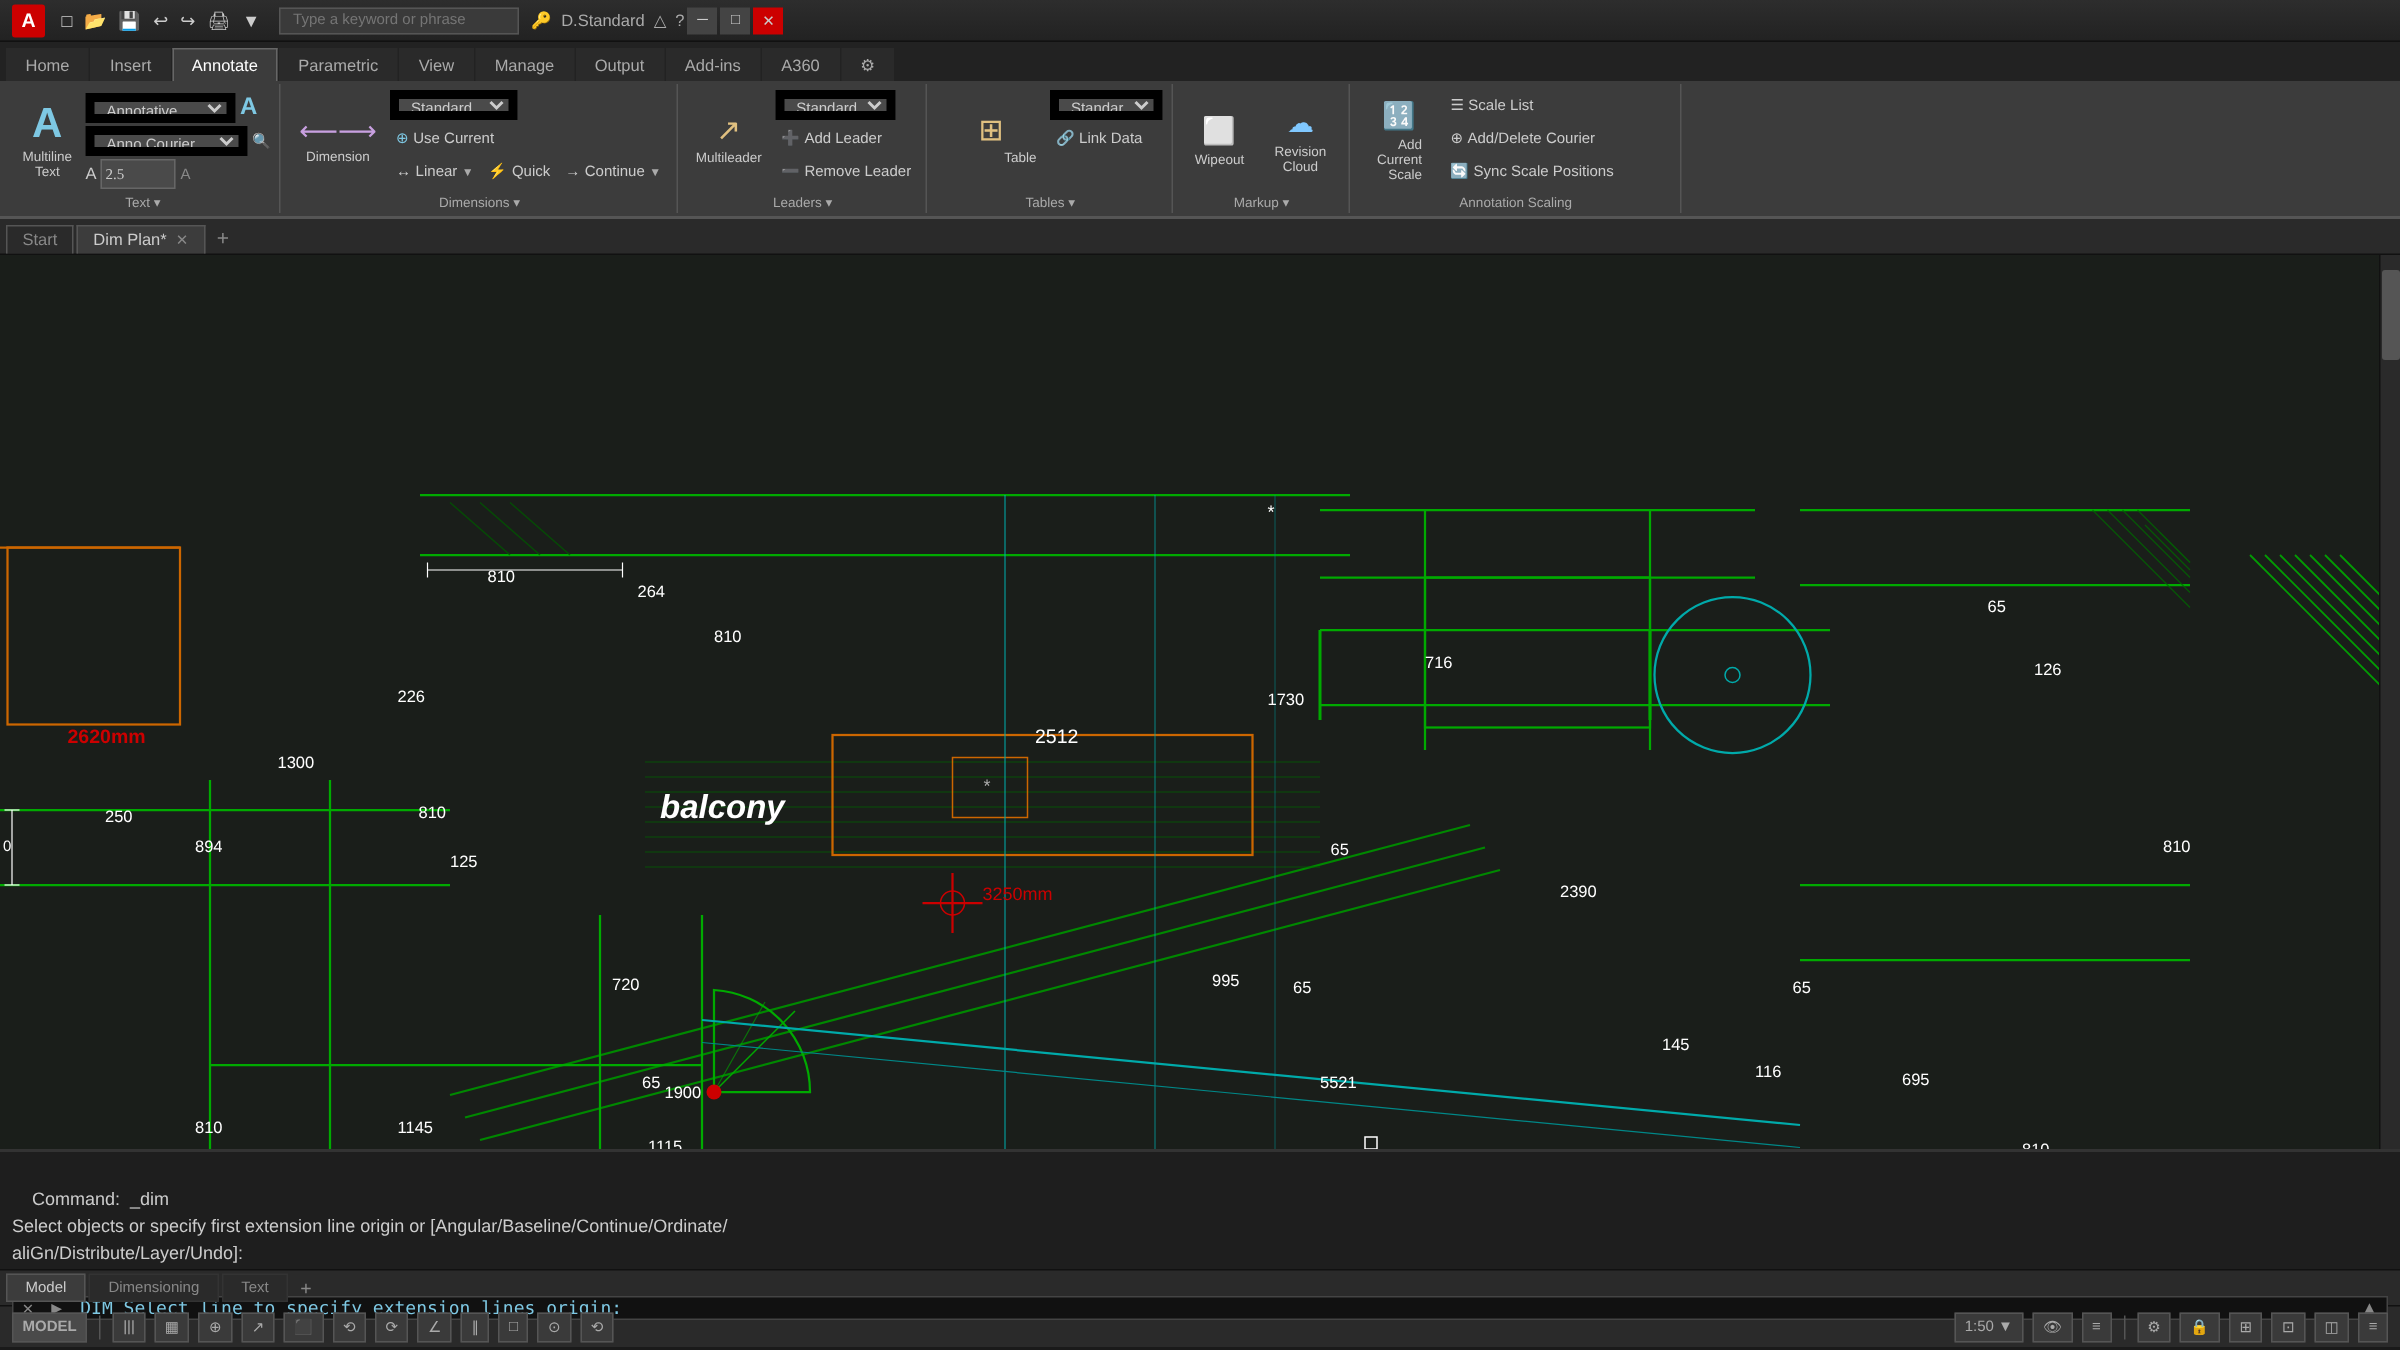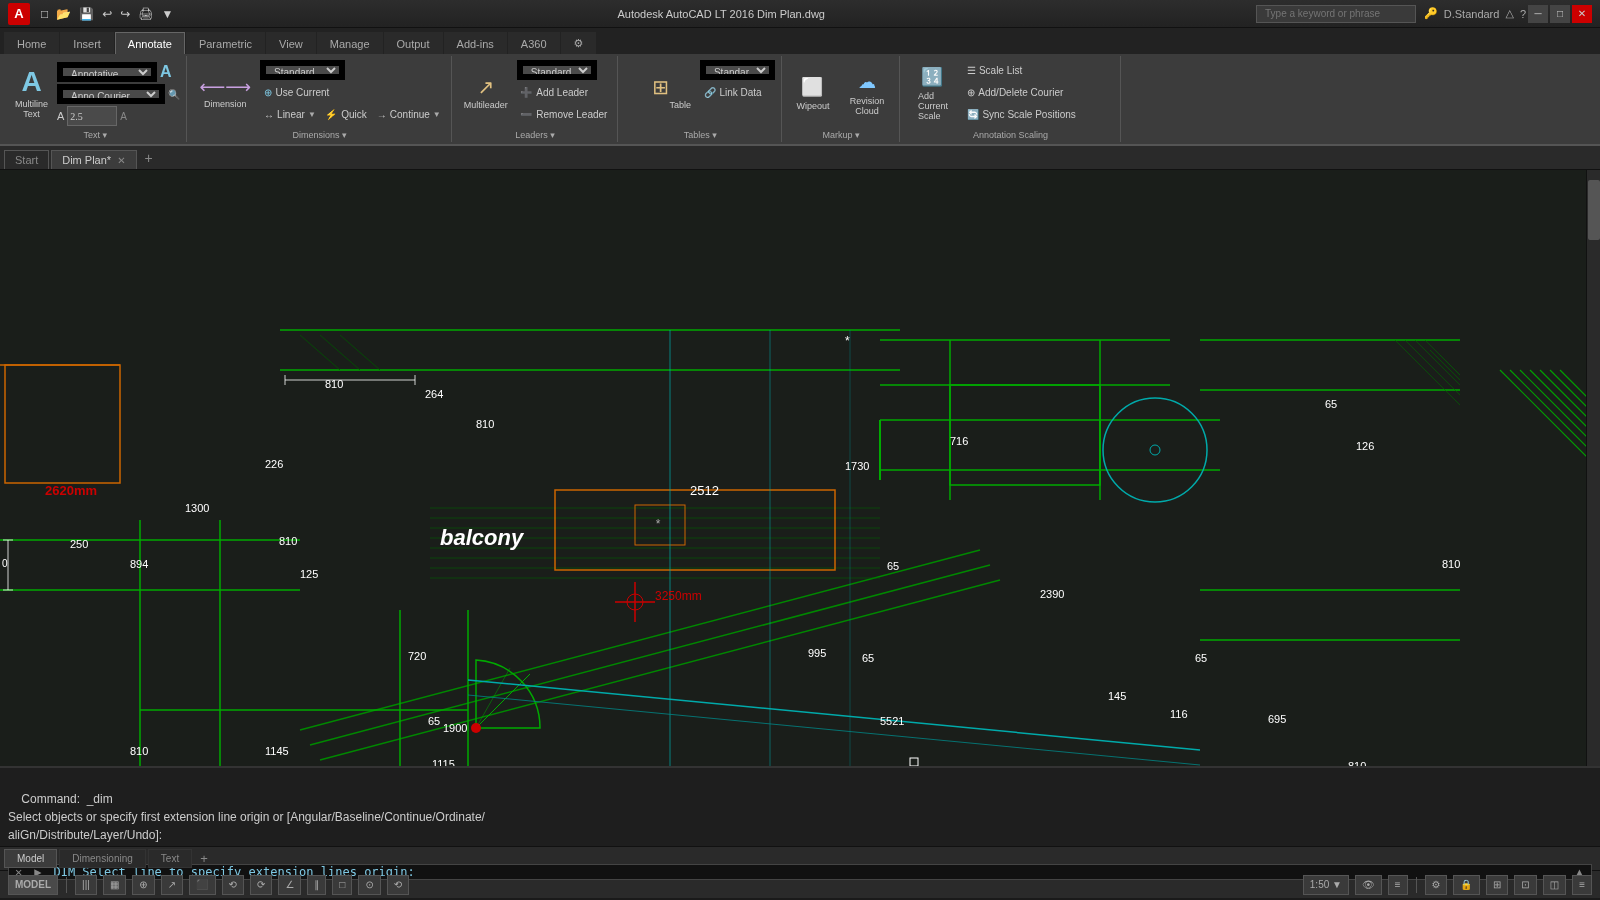--- a/index.html
+++ b/index.html
@@ -265,21 +265,20 @@
   <div class="app-icon">A</div>
   <div class="qat">
     <button title="New">□</button>
     <button title="Open">📂</button>
     <button title="Save">💾</button>
     <button>↩</button>
     <button>↪</button>
     <button>🖨</button>
     <button>▼</button>
   </div>
-  <div class="title">Autodesk AutoCAD LT 2016  Dim Plan.dwg</div>
   <input class="search-box" placeholder="Type a keyword or phrase" style="">
   <div class="user-area">
     <span>🔑</span>
     <span>D.Standard</span>
     <span>△</span>
     <span>?</span>
   </div>
   <button class="win-btn">─</button>
   <button class="win-btn">□</button>
   <button class="win-btn close">✕</button>
@@ -433,21 +432,21 @@
         </div>
       </div>
       <div class="ribbon-group-label">Markup ▾</div>
     </div>
 
     <div class="ribbon-group" style="min-width:220px;">
       <div class="ribbon-group-content" style="flex-direction:column; gap:2px; width:100%;">
         <div style="display:flex; gap:4px; align-items:flex-start;">
           <div class="ribbon-btn-large" style="height:70px; min-width:52px;">
             <div style="font-size:18px; color:#e0a060;">🔢</div>
-            <div style="font-size:9px; text-align:left;">Add<br>Current<br>Scale</div>
+            <div style="font-size:9px; text-align:right;">Add<br>Current<br>Scale</div>
           </div>
           <div style="display:flex; flex-direction:column; gap:2px; padding-top:2px;">
             <div class="ribbon-btn-small">
               <span>☰</span>
               <span>Scale List</span>
             </div>
             <div class="ribbon-btn-small">
               <span>⊕</span>
               <span>Add/Delete Courier</span>
             </div>

